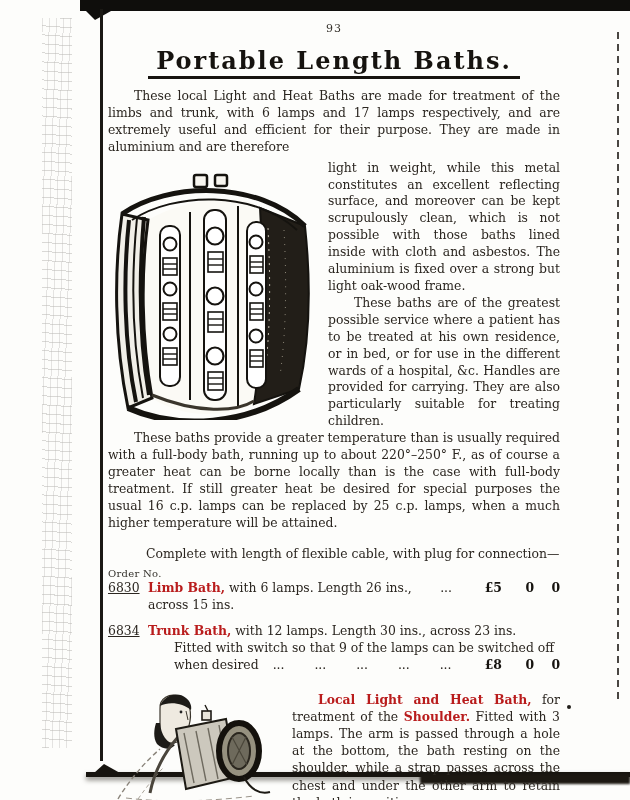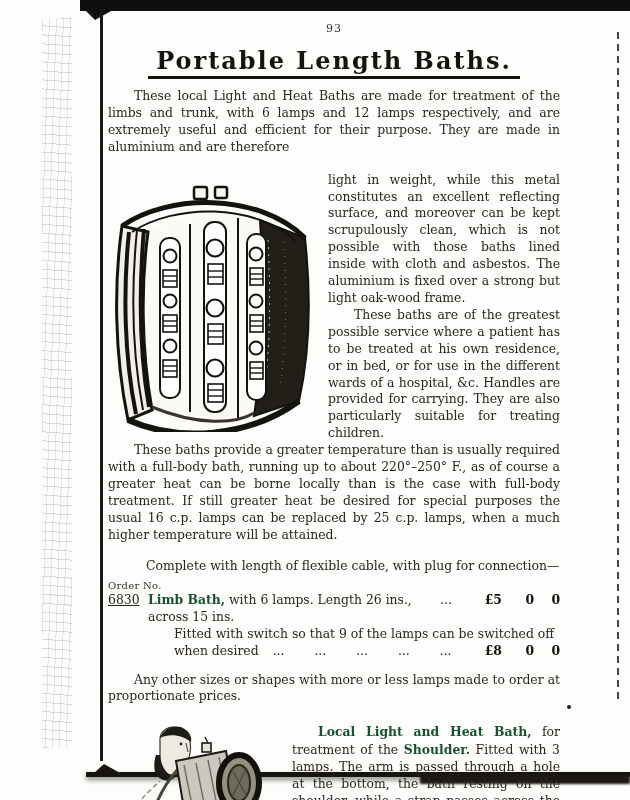--- a/index.html
+++ b/index.html
@@ -27,31 +27,31 @@
     border-left:10px solid transparent; border-right:16px solid transparent; border-bottom:9px solid #17140f; }
   .scan-dot { position:absolute; left:567px; top:705px; width:4px; height:4px; border-radius:50%; background:#221f1a; }
   
   .content { position:absolute; left:108px; top:22px; width:452px; }
   .page-number { text-align:center; font-size:11px; letter-spacing:1px; color:#34302a; }
   .doc-title { text-align:center; margin-top:11px; font-size:24px; font-weight:bold; letter-spacing:2px; color:#16130f; }
   .doc-title .underlined { border-bottom:3px solid #16130f; padding:0 8px 1px; }
   .para { font-size:12.4px; line-height:16.9px; text-align:justify; margin:0; }
   .para.first { margin-top:13px; }
   .indent { text-indent:26px; }
-  .wrap-section { margin-top:16px; }
+  .wrap-section { margin-top:4px; }
   .wrap-section::after { content:""; display:block; clear:both; }
   .bath-fig { float:left; width:206px; height:252px; margin:8px 14px 2px 0; }
   .shoulder-fig { float:left; width:168px; height:114px; margin:4px 16px 2px 0; }
   .complete-line { font-size:12.4px; margin-top:14px; text-indent:38px; }
   .order-label { font-size:10px; margin-top:7px; color:#33302a; letter-spacing:.3px; }
   .cat-row { display:flex; font-size:12.4px; line-height:17px; align-items:baseline; }
   .cat-row.spaced { margin-top:9px; }
   .order-col { width:40px; flex:none;text-decoration:underline; }
   .rowtext { flex:1; }
-  .rowtext b, .lead-bold { font-weight:bold; color:#14532d; }
+  .rowtext b, .lead-bold { font-weight:bold; color:#b91c1c; }
   .dots3 { flex:none; padding:0 10px 0 6px; }
   .leader-dots { flex:1; overflow:hidden; white-space:nowrap; word-spacing:26px; padding-left:14px; }
   .price { font-weight:bold; display:flex; flex:none; color:#16130f; }
   .price .l { width:40px; text-align:right; }
   .price .s { width:32px; text-align:right; }
   .price .d { width:26px; text-align:right; }
   .sub-line { padding-left:66px; font-size:12.4px; line-height:17px; }
   .sub-line3 { display:flex; padding-left:66px; font-size:12.4px; line-height:17px; align-items:baseline; }
   .any-other { margin-top:13px; }
   .shoulder-section { margin-top:14px; }
@@ -73,21 +73,21 @@
   <div class="scan-dot"></div>
 
   <div class="content">
 
     <div class="page-number">93</div>
 
     <div class="doc-title">
       <span class="underlined">Portable Length Baths.</span>
     </div>
 
-    <p class="para first indent">These local Light and Heat Baths are made for treatment of the limbs and trunk, with 6 lamps and 12 lamps respectively, and are extremely useful and efficient for their purpose.  They are made in aluminium and are therefore</p>
+    <p class="para first indent">These local Light and Heat Baths are made for treatment of the limbs and trunk, with 6 lamps and 17 lamps respectively, and are extremely useful and efficient for their purpose.  They are made in aluminium and are therefore</p>
 
     <div class="wrap-section">
 
       <div class="bath-fig">
         <svg viewBox="0 0 206 252" width="206" height="252">
 
           <path d="M40,52 C80,28 142,26 152,40 C156,104 155,176 146,236 C110,252 70,248 44,230 C33,168 33,104 40,52 Z" fill="#fbfaf5" stroke="none"></path>
 
           <path d="M152,40 L197,58 C203,114 202,172 191,221 L146,236 C155,176 156,104 152,40 Z" fill="#221e18" stroke="#15130f" stroke-width="2"></path>
           <path d="M160,60 C163,120 162,170 156,212" stroke="#bdb7a8" stroke-width="1" fill="none" stroke-dasharray="2,5"></path>
@@ -172,32 +172,35 @@
       <span class="order-col">6830</span>
       <span class="rowtext"><b>Limb Bath,</b><span> with 6 lamps.  Length 26 ins., across 15 ins.</span></span>
       <span class="dots3">...</span>
       <span class="price">
         <span class="l">£5</span>
         <span class="s">0</span>
         <span class="d">0</span>
       </span>
     </div>
 
+    <div class="cat-row spaced">
+      <span class="order-col">6834</span>
+      <span class="rowtext"><b>Trunk Bath,</b><span> with 12 lamps.  Length 30 ins., across 23 ins.</span></span>
+    </div>
     <div class="sub-line">Fitted with switch so that 9 of the lamps can be switched off</div>
     <div class="sub-line3">
       <span>when desired</span>
       <span class="leader-dots">... ... ... ... ... ... ...</span>
       <span class="price">
         <span class="l">£8</span>
         <span class="s">0</span>
         <span class="d">0</span>
       </span>
     </div>
 
-    <p class="para indent any-other">Any other sizes or shapes with more or less lamps made to order at proportionate prices.</p>
 
     <div class="wrap-section shoulder-section">
       <div class="shoulder-fig">
         <svg viewBox="0 0 168 114" width="168" height="114">
 
           <path d="M10,108 C22,88 38,70 52,58" stroke="#8a847a" stroke-width="1.4" fill="none" stroke-dasharray="5,3"></path>
           <path d="M30,108 C40,94 48,84 56,76" stroke="#aaa49a" stroke-width="1" fill="none" stroke-dasharray="4,3"></path>
 
           <path d="M52,18 C51,7 62,2 70,5 C80,8 84,18 82,30 C80,42 74,50 66,52 C57,53 52,45 52,36 Z" fill="#efeae0" stroke="#3a352c" stroke-width="1.2"></path>
           <path d="M52,15 C56,4 70,0 78,7 C82,10 84,15 83,19 C75,12 61,10 52,15 Z" fill="#1d1b17"></path>

